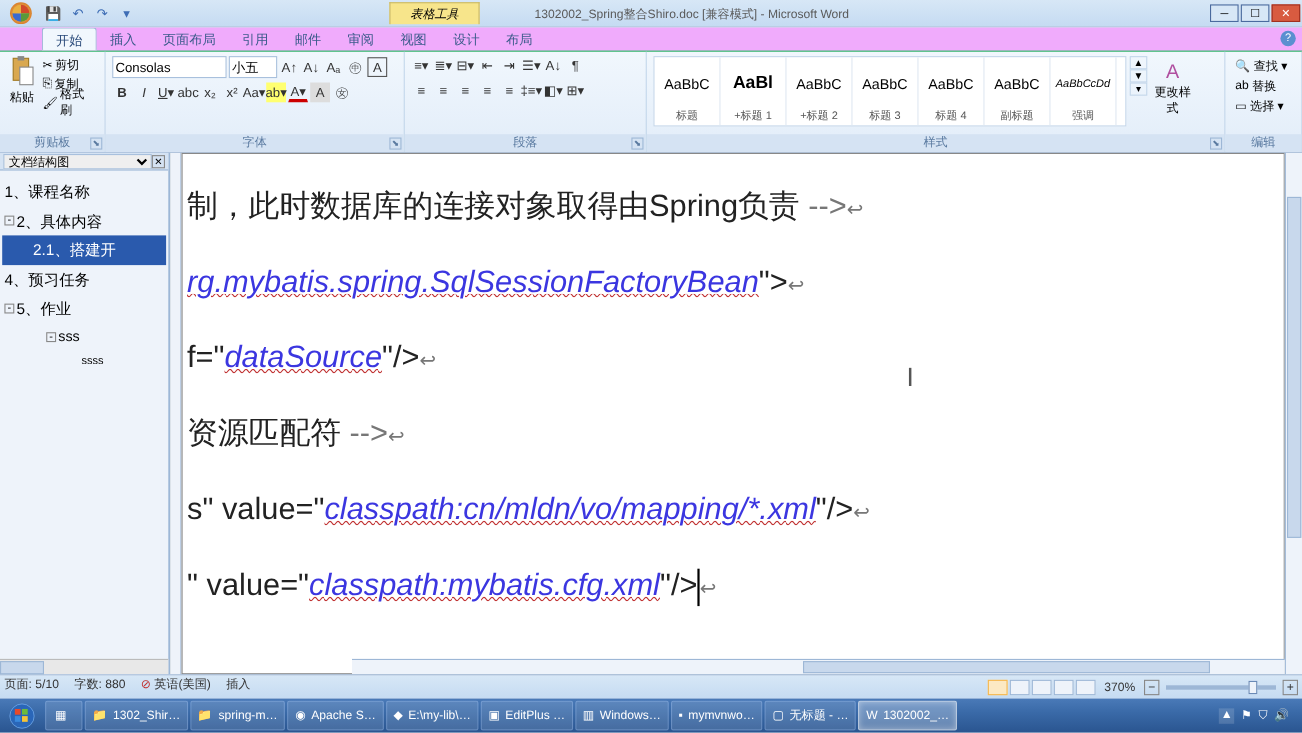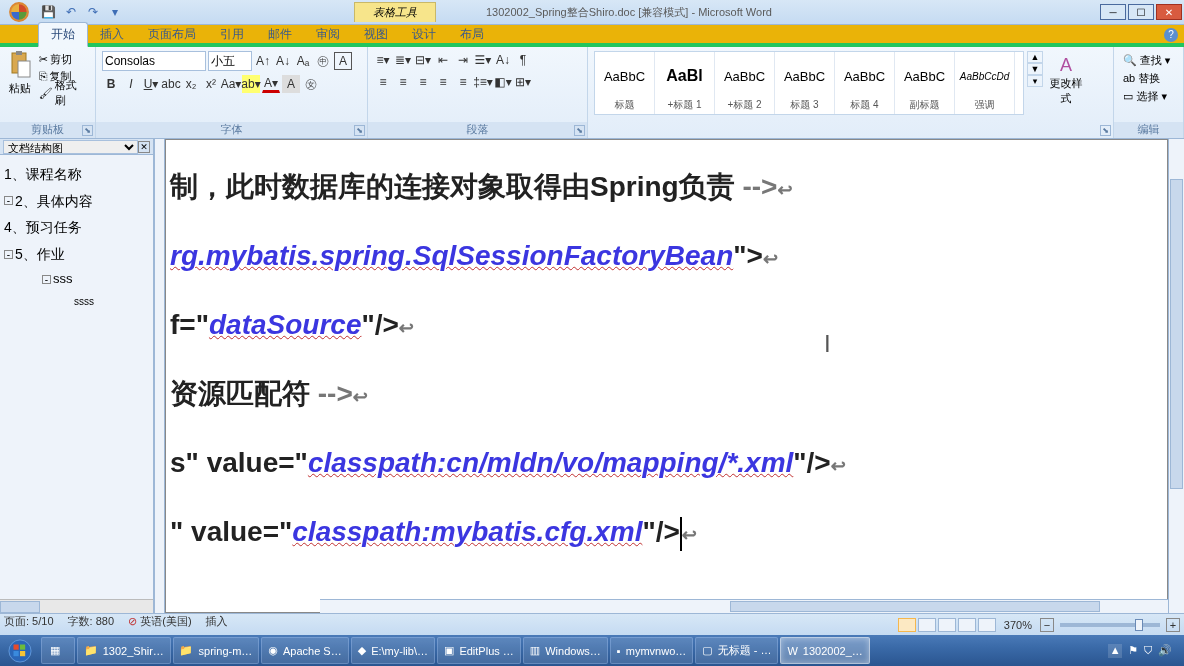--- a/index.html
+++ b/index.html
@@ -9,21 +9,21 @@
 .office-btn { width: 34px; height: 25px; margin-left: 2px; display: flex; align-items: center; justify-content: center; }
 .office-btn svg { width: 30px; height: 22px; }
 .qat { display: flex; gap: 4px; margin-left: 4px; align-items: center; }
 .qat-btn { width: 18px; height: 18px; display: flex; align-items: center; justify-content: center; color: #3e6db5; }
 .ctx-tab { margin-left: 230px; padding: 2px 18px; background: #f7e58b; border: 1px solid #c9b868; border-bottom: none; font-size: 11px; font-style: italic; }
 .title-text { margin-left: 50px; color: #5a5a5a; font-size: 11px; }
 .win-ctrls { margin-left: auto; display: flex; }
 .win-btn { width: 26px; height: 16px; border: 1px solid #4a6a9e; margin-right: 2px; display: flex; align-items: center; justify-content: center; font-size: 10px; background: #d7e7f6; }
 .win-btn.close { background: #d85b40; color: #fff; border-color: #a03020; }
 
-.ribbon-tabs { height: 22px; background: #eab308; display: flex; align-items: center; padding-left: 38px; border-bottom: 4px solid #22c55e; position: relative; }
+.ribbon-tabs { height: 22px; background: #f0abfc; display: flex; padding-left: 38px; border-bottom: 1px solid #22c55e; position: relative; }
 .ribbon-tab { padding: 3px 12px; font-size: 12px; color: #3a5a8a; cursor: pointer; }
 .ribbon-tab.active { background: #f1f7fd; border: 1px solid #9db7d6; border-bottom: 1px solid #f1f7fd; border-radius: 3px 3px 0 0; color: #2a4a7a; }
 .help-icon { position: absolute; right: 6px; top: 3px; width: 14px; height: 14px; border-radius: 50%; background: #5b8fd0; color: #fff; text-align: center; font-size: 10px; line-height: 14px; }
 
 .ribbon { height: 92px; background: linear-gradient(#f1f7fd, #e2edf9); display: flex; border-bottom: 1px solid #9db7d6; }
 .group { border-right: 1px solid #c3d6ea; padding: 2px 4px 0; display: flex; flex-direction: column; position: relative; }
 .group-label { height: 16px; text-align: center; font-size: 11px; color: #5a7aa0; background: #d5e3f3; margin: 0 -4px; }
 .group-body { flex: 1; display: flex; align-items: flex-start; gap: 3px; padding: 2px; }
 .dialog-launcher { position: absolute; right: 2px; bottom: 2px; width: 11px; height: 11px; border: 1px solid #9db7d6; font-size: 8px; text-align: center; line-height: 9px; color: #5a7aa0; }
 
@@ -56,21 +56,21 @@
 .nav-close { width: 12px; height: 12px; border: 1px solid #888; text-align: center; font-size: 9px; line-height: 10px; margin-left: auto; }
 .nav-tree { flex: 1; padding: 6px 2px; font-size: 14px; line-height: 1.9; overflow: hidden; }
 .nav-item { padding: 0 2px; white-space: nowrap; display: flex; align-items: center; }
 .nav-item.sel { background: #2a5aad; color: #fff; }
 .nav-scroll { height: 14px; background: #e8e8e8; border-top: 1px solid #bbb; position: relative; }
 .nav-scroll-thumb { position: absolute; left: 0; width: 40px; height: 12px; top: 1px; background: #c8d8ec; border: 1px solid #9db7d6; }
 
 .page-wrap { flex: 1; display: flex; background: #ccc; position: relative; }
 .ruler-hint { width: 10px; background: #eef3fa; border-right: 1px solid #9db7d6; }
 .page { flex: 1; background: #fff; border: 1px solid #888; position: relative; overflow: hidden; }
-.page-content { padding: 14px 4px; font-family: Consolas, monospace; font-size: 28px; line-height: 66px; white-space: nowrap; font-weight: bold; }
+.page-content { padding: 14px 4px; font-family: Consolas, monospace; font-size: 28px; line-height: 66px; white-space: nowrap; }
 .txt-blue-u { color: #3b36e0; font-style: italic; text-decoration: underline wavy #c03030 1px; }
 .txt-black { color: #222; }
 .txt-gray { color: #777; }
 .cursor { display: inline-block; width: 2px; height: 34px; background: #000; vertical-align: middle; }
 
 .vscroll { width: 16px; background: #eef3fa; border-left: 1px solid #9db7d6; position: relative; }
 .vscroll .thumb { position: absolute; left: 1px; right: 1px; top: 40px; height: 310px; background: #c8d8ec; border: 1px solid #9db7d6; }
 .hscroll { position: absolute; bottom: 0; left: 165px; right: 16px; height: 14px; background: #eef3fa; border-top: 1px solid #9db7d6; }
 .hscroll .thumb { position: absolute; top: 1px; height: 11px; left: 410px; width: 370px; background: #c8d8ec; border: 1px solid #9db7d6; }
 
@@ -264,20 +264,21 @@
       <div class="styles-btns">
           <div>▲</div>
           <div>▼</div>
           <div>▾</div>
         </div>
       <div class="change-style">
         <div style="font-size:18px;color:#b050a0">A</div>
         <div>更改样式</div>
       </div>
     </div>
+    <div class="group-label">样式</div>
     <div class="dialog-launcher">⬊</div>
   </div>
 
   <div class="group" style="width:70px">
     <div class="group-body edit-group" style="flex-direction:column;gap:0">
       <div><span>🔍</span><span>查找</span>▾</div>
       <div>
           <span>ab</span>
           <span>替换</span>
         </div>
@@ -292,20 +293,21 @@
     <div class="nav-header">
       <select><option>文档结构图</option></select>
       <div class="nav-close">✕</div>
     </div>
     <div class="nav-tree">
       <div class="nav-item">1、课程名称</div>
       <div class="nav-item">
           <span style="font-size:10px;margin-right:2px;border:1px solid #888;width:9px;height:9px;line-height:7px;text-align:center">-</span>
           <span>2、具体内容</span>
         </div>
+      <div class="nav-item sel" style="padding-left:28px">2.1、搭建开</div>
       <div class="nav-item">4、预习任务</div>
       <div class="nav-item">
           <span style="font-size:10px;margin-right:2px;border:1px solid #888;width:9px;height:9px;line-height:7px;text-align:center">-</span>
           <span>5、作业</span>
         </div>
       <div class="nav-item" style="padding-left:40px;font-size:13px">
           <span style="font-size:10px;margin-right:2px;border:1px solid #888;width:9px;height:9px;line-height:7px;text-align:center">-</span>
           <span>sss</span>
         </div>
       <div class="nav-item" style="padding-left:72px;font-size:10px">ssss</div>

